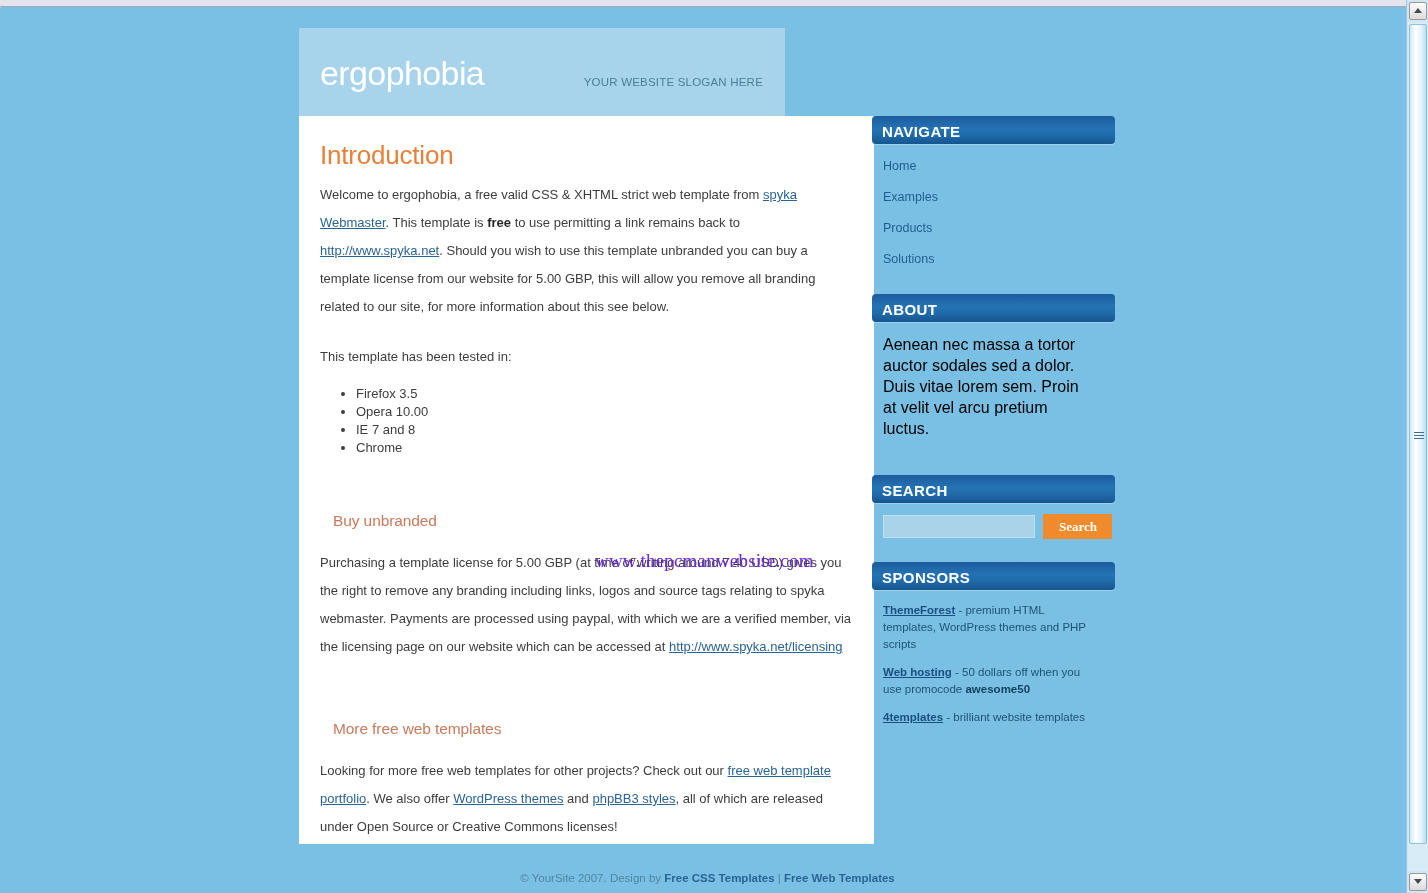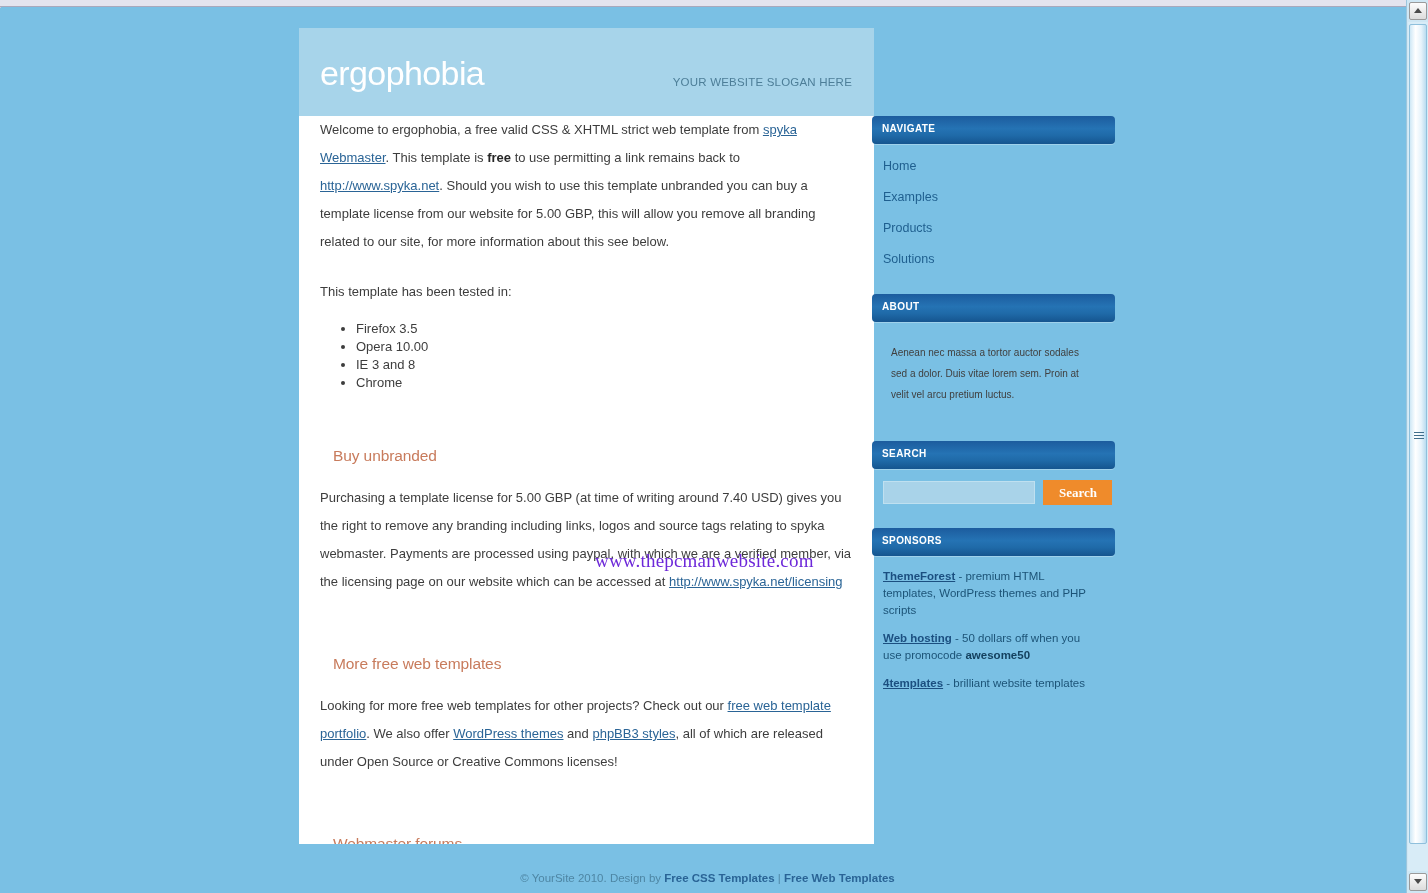--- a/index.html
+++ b/index.html
@@ -46,21 +46,21 @@
     width: 1406px;
     height: 885px;
     background: #7ac0e4;
   }
 
   
   #header {
     position: absolute;
     left: 299px;
     top: 20px;
-    width: 575px;
+    width: 486px;
     height: 88px;
     background: #a7d4ea;
     box-sizing: border-box;
   }
   #logo {
     position: absolute;
     left: 21px;
     top: 28px;
     font-size: 34px;
     font-weight: 300;
@@ -164,43 +164,43 @@
     height: 28px;
     border-radius: 4px 4px 4px 4px;
     background: linear-gradient(to bottom, #1c5c9e 0%, #2573b4 45%, #1f6aa8 70%, #15558f 100%);
     box-shadow: 0 1px 0 rgba(255,255,255,0.28);
     box-sizing: border-box;
   }
   .side-head span {
     position: absolute;
     left: 10px;
     top: 7px;
-    font-size: 10px;
+    font-size: 15px;
     font-weight: bold;
     color: #ffffff;
     letter-spacing: 0.4px;
   }
   .side-body {
     padding: 12px 10px 0 11px;
     width: 232px;
     box-sizing: border-box;
   }
   ul.nav-list { margin: 0; padding: 0; list-style: none; }
   ul.nav-list li { margin: 0; padding: 0 0 13px 0; }
   ul.nav-list li a {
     font-size: 12.5px;
     color: #1f5f8f;
     text-decoration: none;
   }
   p.side-text {
-    margin: 8px;
+    margin: 0;
     padding: 0 0 8px 0;
-    font-size: 10px;
+    font-size: 16px;
     line-height: 21px;
-    color: #404040;
+    color: #000000;
   }
   p.sponsor-item {
     margin: 0;
     padding: 0 0 11px 0;
     font-size: 11.5px;
     line-height: 17px;
     color: #1c5377;
   }
   p.sponsor-item a {
     color: #1b4f80;
@@ -335,31 +335,32 @@
   <div id="page">
 
     <div id="header">
       <div id="logo">ergophobia</div>
       <div id="slogan">YOUR WEBSITE SLOGAN HERE</div>
     </div>
 
     <div id="content">
       <div id="content-inner">
 
+        <h1 class="page-title">Introduction</h1>
 
         <p class="body-text"><span>Welcome to ergophobia, a free valid CSS &amp; XHTML strict web template from </span><a class="inline-link" href="#">spyka Webmaster</a><span>. This template is </span><b>free</b><span> to use permitting a link remains back to </span><a class="inline-link" href="#">http://www.spyka.net</a><span>. Should you wish to use this template unbranded you can buy a template license from our website for 5.00 GBP, this will allow you remove all branding related to our site, for more information about this see below.</span></p>
 
         <div class="spacer-md"></div>
 
         <p class="body-text">This template has been tested in:</p>
 
         <ul class="browser-list">
           <li>Firefox 3.5</li>
           <li>Opera 10.00</li>
-          <li>IE 3 and 8</li>
+          <li>IE 7 and 8</li>
           <li>Chrome</li>
         </ul>
 
         <div class="spacer-lg"></div>
 
         <h2 class="section-title">Buy unbranded</h2>
 
         <p class="body-text"><span>Purchasing a template license for 5.00 GBP (at time of writing around 7.40 USD) gives you the right to remove any branding including links, logos and source tags relating to spyka webmaster. Payments are processed using paypal, with which we are a verified member, via the licensing page on our website which can be accessed at </span><a class="inline-link" href="#">http://www.spyka.net/licensing</a></p>
 
         <div class="spacer-lg"></div>
@@ -419,21 +420,21 @@
         <div class="side-body" style="">
           <p class="sponsor-item"><a href="#">ThemeForest</a><span> - premium HTML templates, WordPress themes and PHP scripts</span></p>
           <p class="sponsor-item"><a href="#">Web hosting</a><span> - 50 dollars off when you use promocode </span><b>awesome50</b></p>
           <p class="sponsor-item"><a href="#">4templates</a><span> - brilliant website templates</span></p>
         </div>
       </div>
 
     </div>
 
     <div id="footer">
-      <div id="footer-text"><span>© YourSite 2010. Design by </span><a href="#">Free CSS Templates</a><span> | </span><a href="#">Free Web Templates</a></div>
+      <div id="footer-text"><span>© YourSite 2007. Design by </span><a href="#">Free CSS Templates</a><span> | </span><a href="#">Free Web Templates</a></div>
     </div>
 
   </div>
 
   <div id="scrollbar">
     <div id="sb-track"></div>
     <div class="sb-btn up">
       <span class="sb-arrow"></span>
     </div>
     <div class="sb-btn down">

